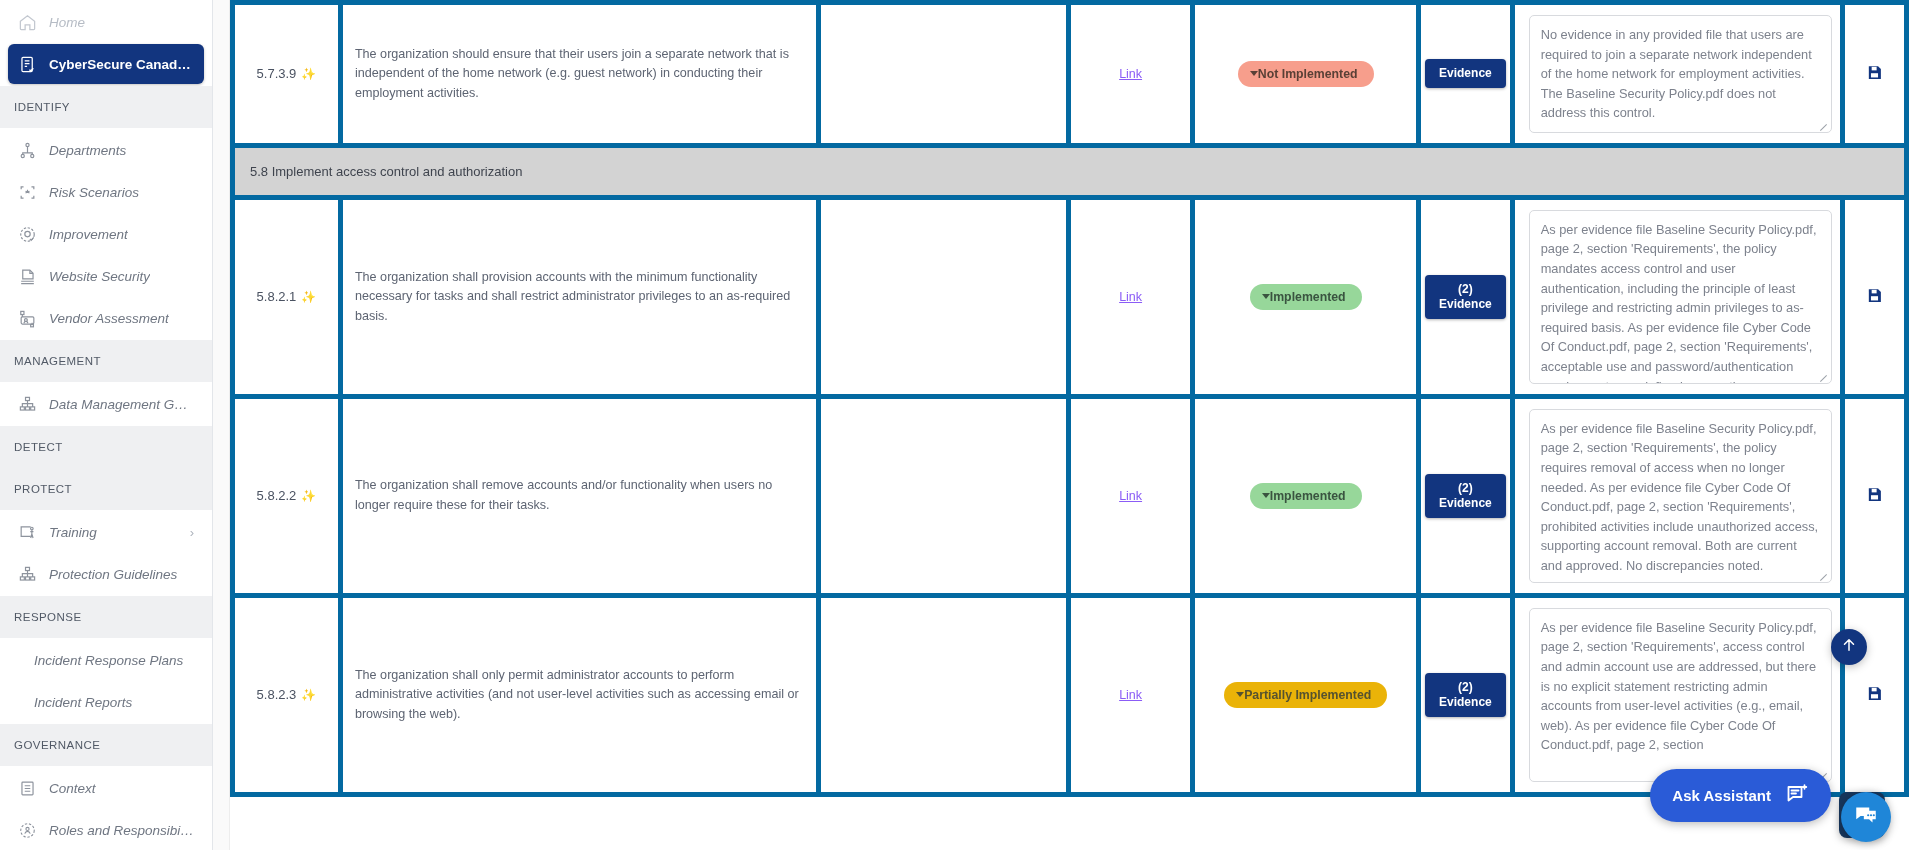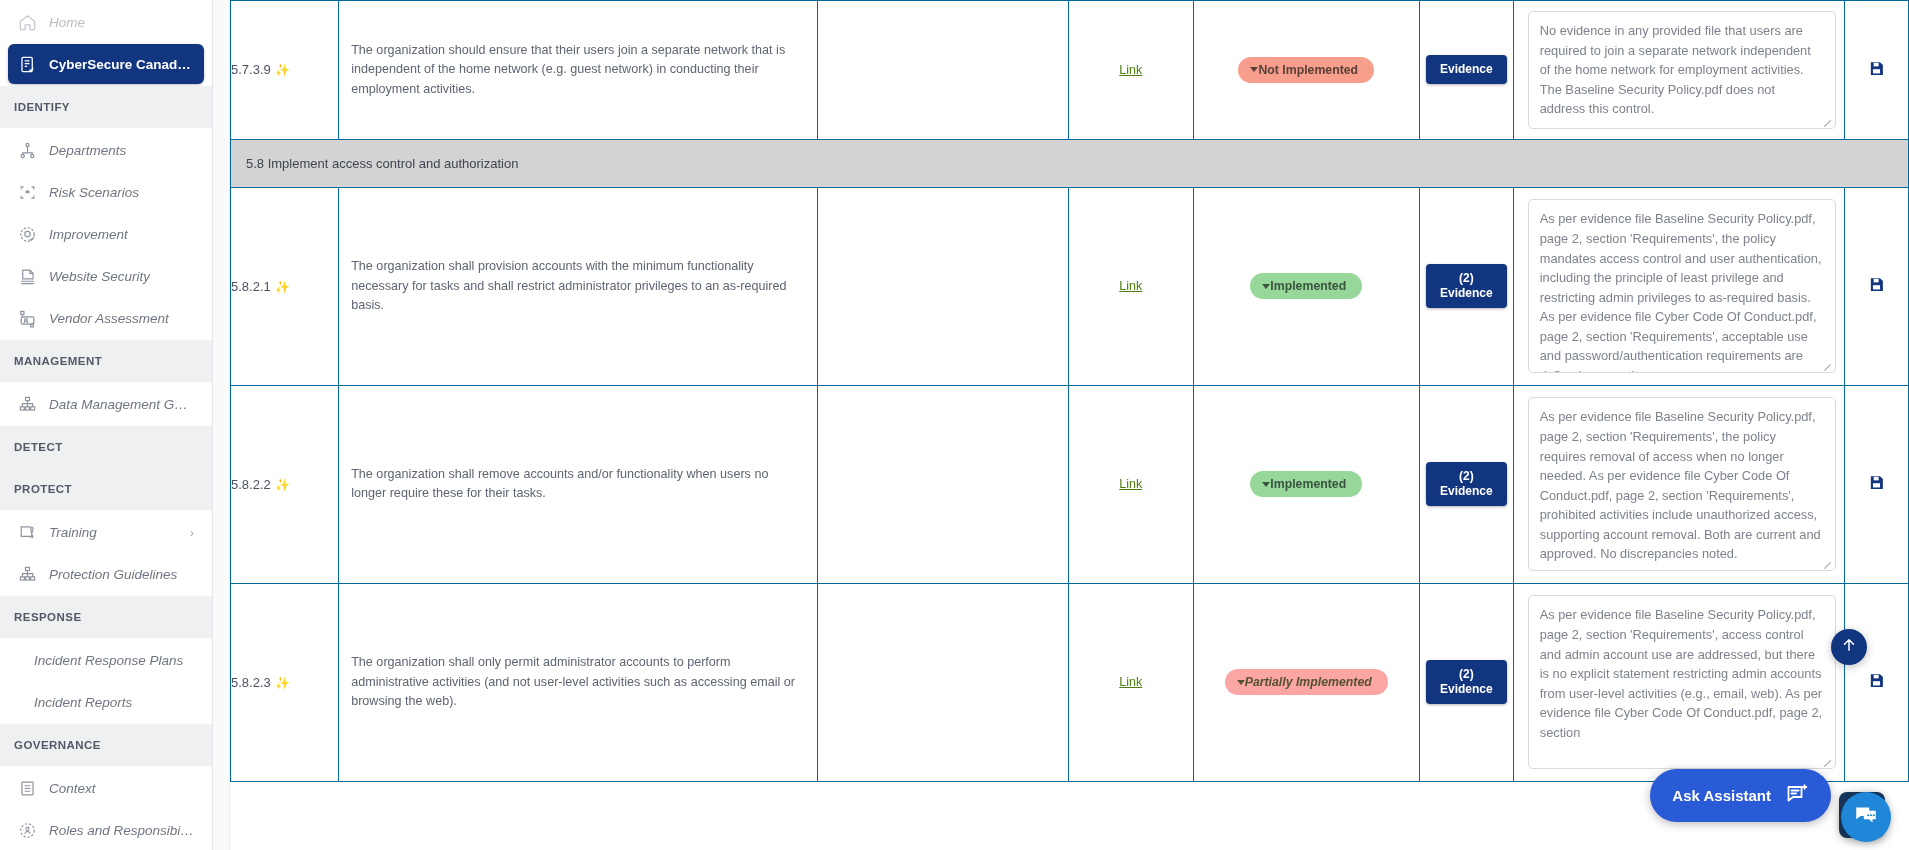--- a/index.html
+++ b/index.html
@@ -42,21 +42,21 @@
     box-shadow: 0 1px 3px rgba(0,0,0,.25);
   }
   .nav-item:not(.active) .label { color: #6f7682; font-style: italic; }
   .nav-item.muted .label { color: #b6bcc5; }
   .nav-ico { width: 19px; height: 19px; flex: 0 0 19px; display:block; }
   .nav-ico svg { width: 19px; height: 19px; display: block; }
   .section-head {
     background: #eff0f2;
     color: #515966;
     font-size: 11.5px;
-    font-weight: bold;
+    font-weight: normal;
     letter-spacing: .45px;
     padding: 21px 14px;
     height: 30px;
     display: flex; align-items: center;
   }
   .chev { margin-left: auto; color: #aeb4bd; font-size: 13px; line-height: 1; }
 
   
   .main {
     flex: 1 1 auto; height: 850px; position: relative;
@@ -64,22 +64,22 @@
     overflow: hidden;
   }
   .gutter { position:absolute; left:0; top:0; width:17px; height:850px; background:#fafafa; border-right:1px solid #ededed;}
   table.grid {
     border-collapse: collapse;
     table-layout: fixed;
     width: 1679px;
     margin-left: 17px;
     font-size: 12.5px;
   }
-  table.grid td { border: 1px solid #0369a1; vertical-align: middle; background: #fff; }
-  .c-id    { width: 98px;  }
+  table.grid td { border: 5px solid #0369a1; vertical-align: middle; background: #fff; }
+  .c-id    { width: 98px;  text-align: center; }
   .c-desc  { width: 434px; padding: 24px 12px; }
   .c-blank { width: 227px; }
   .c-link  { width: 113px; text-align: center; }
   .c-status{ width: 205px; text-align: center; }
   .c-ev    { width: 85px;  text-align: center; }
   .c-just  { width: 300px; padding: 10px 8px 10px 14px; }
   .c-save  { width: 58px;  text-align: center; }
 
   .ctrl-id {
     font-size: 13px; color: #4a5261; white-space: nowrap;
@@ -89,41 +89,41 @@
 
   .section-row td {
     background: #d3d3d3 !important;
     border-left: none; border-right: none;
     border-top: 1px solid #c6c6c6; border-bottom: 1px solid #c6c6c6;
     padding: 16px 15px;
     font-size: 13px;
     color: #3f444e;
   }
 
-  .link { color: #4d7c0f; text-decoration: underline; font-size: 12.5px; cursor: pointer; }
+  .link { color: #8b5cf6; text-decoration: underline; font-size: 12.5px; cursor: pointer; }
 
   .badge {
     display: inline-flex; align-items: center; 
     border-radius: 40px;
     padding: 6px 16px 6px 12px;
     font-size: 12.3px;
     font-weight: bold;
     cursor: pointer;
     white-space: nowrap;
   }
   .badge .caret {
     width: 0; height: 0;
     border-left: 4.5px solid transparent;
     border-right: 4.5px solid transparent;
     border-top: 5.5px solid currentColor;
     display: block;
   }
   .badge.red    { background: #f79e8c; color: #5a4036; }
   .badge.green  { background: #97d79a; color: #3a5440; }
-  .badge.yellow { background: #fca5a5; color: #55522f; font-style: italic; }
+  .badge.yellow { background: #eab308; color: #55522f; }
 
   .ev-btn {
     display: inline-block;
     background: #12357f;
     color: #fff;
     border-radius: 4px;
     font-size: 12px;
     font-weight: bold;
     line-height: 1.25;
     padding: 7px 14px;

